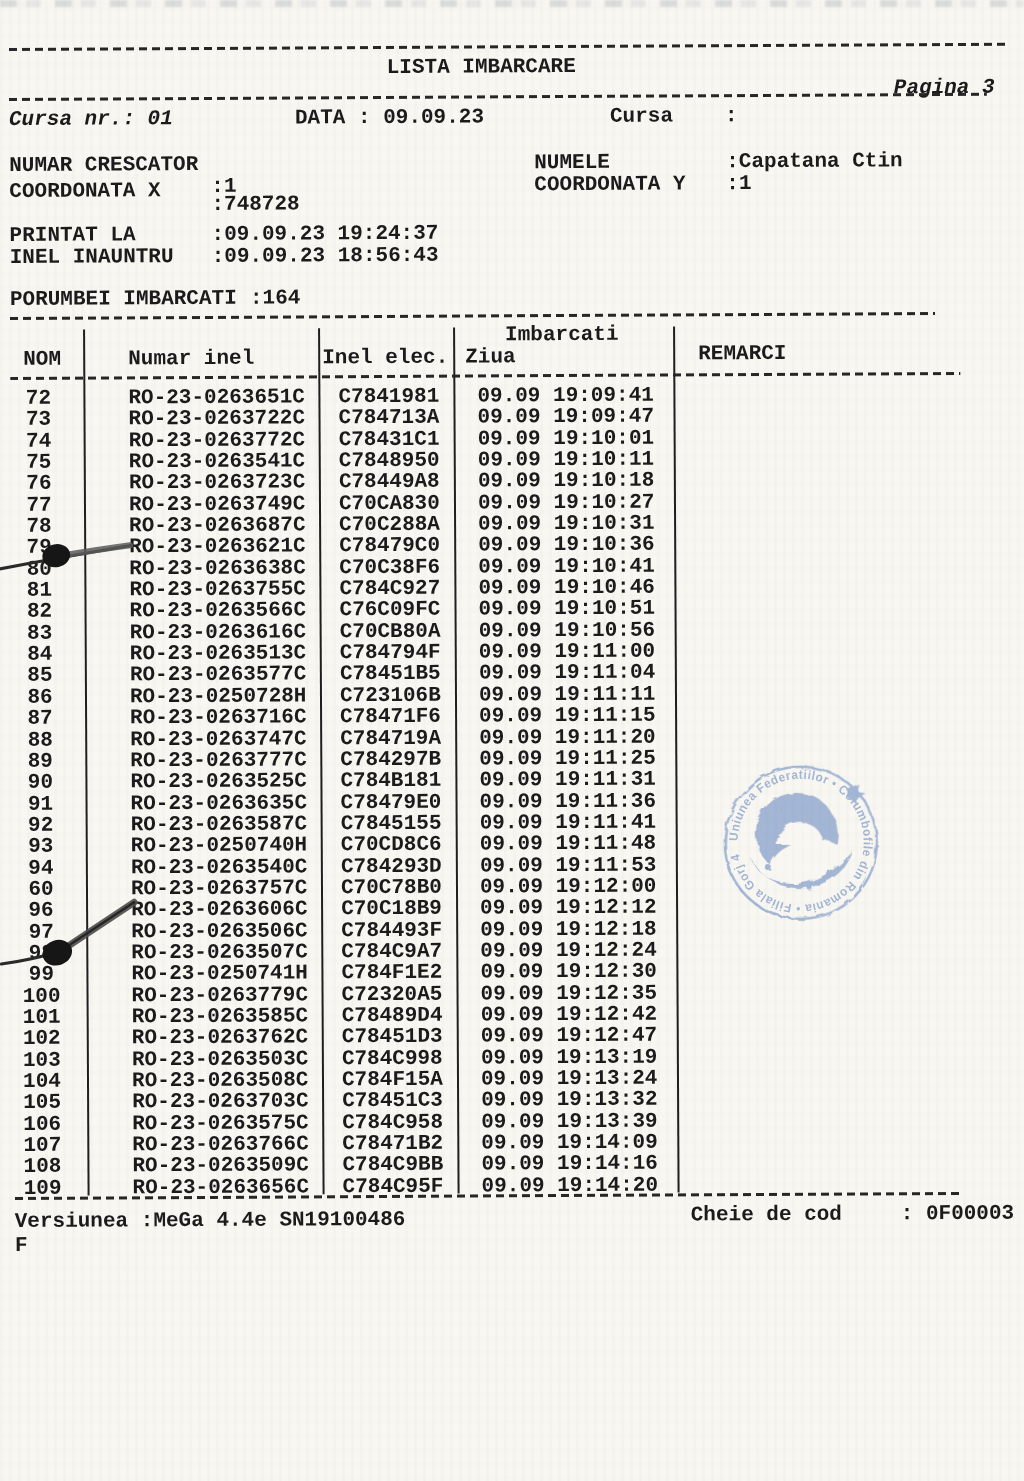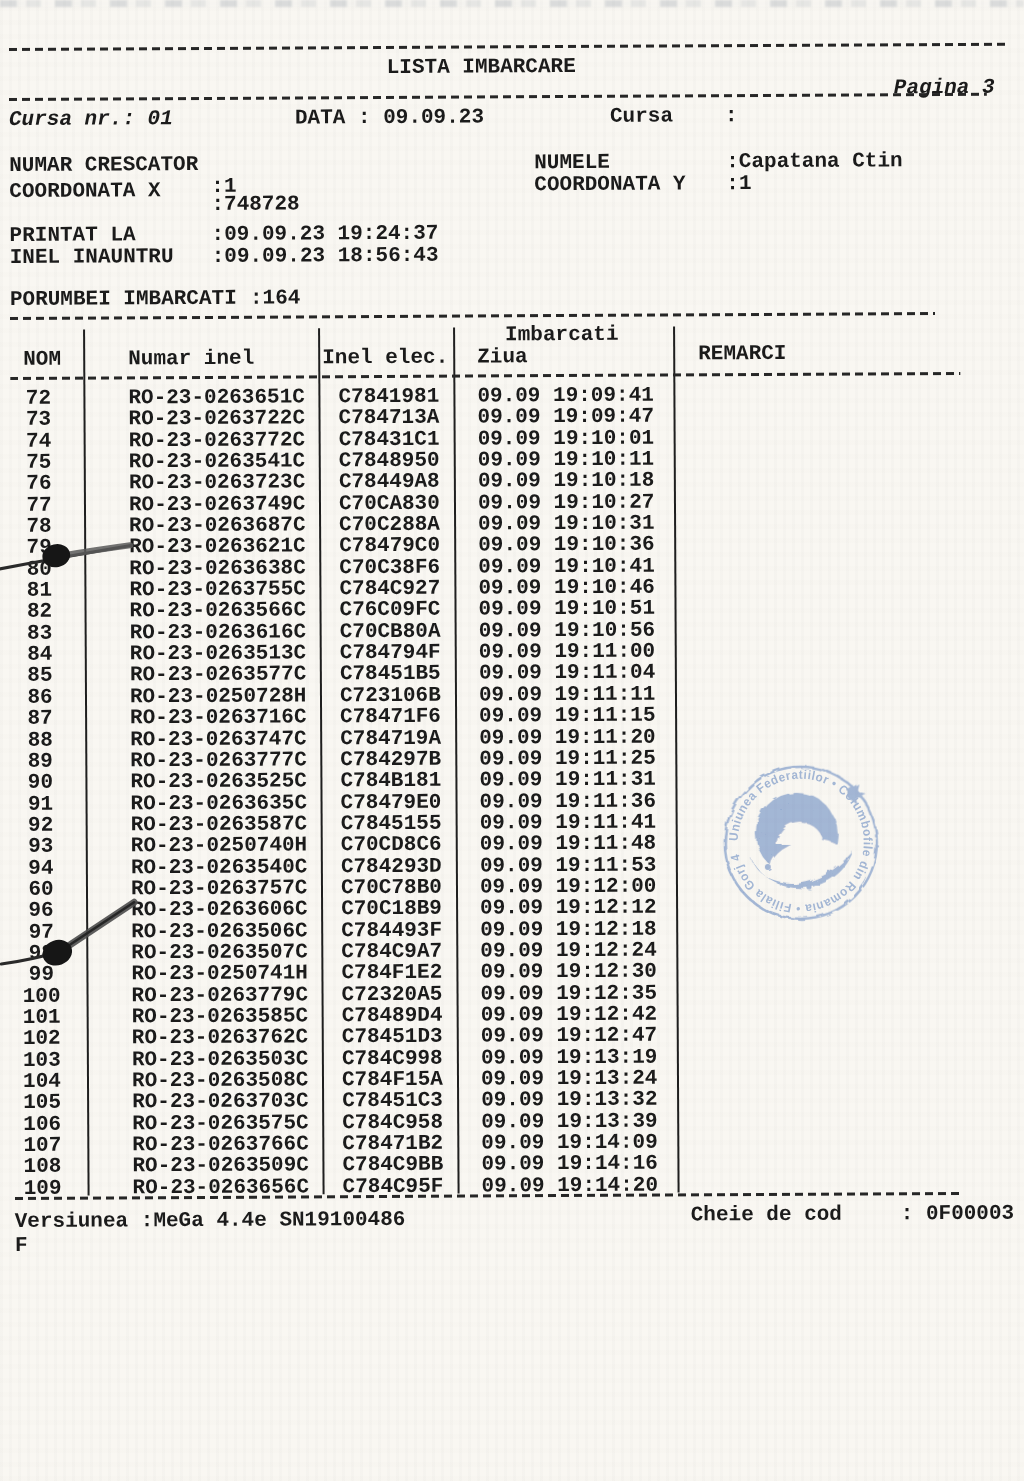--- a/index.html
+++ b/index.html
@@ -72,21 +72,21 @@
   <div class="dash" style="left:12px;top:317px;width:925px;"></div>
   <div class="vline" style="left:85px;"></div>
   <div class="vline" style="left:320px;"></div>
   <div class="vline" style="left:455px;"></div>
   <div class="vline" style="left:675px;"></div>
 
   <div class="t" style="left:507px;top:327px;">Imbarcati</div>
   <div class="t" style="left:25px;top:349px;">NOM</div>
   <div class="t" style="left:130px;top:349px;">Numar inel</div>
   <div class="t" style="left:324px;top:349px;">Inel elec.</div>
-  <div class="t" style="left:479px;top:349px;">Ziua</div>
+  <div class="t" style="left:467px;top:349px;">Ziua</div>
   <div class="t" style="left:700px;top:347px;">REMARCI</div>
 
   <div class="dash" style="left:12px;top:377px;width:950px;"></div>
 
   <div id="rows">
       <div class="trow"><span class="c-nom">72</span><span class="c-inel">RO-23-0263651C</span><span class="c-elec">C7841981</span><span class="c-ziua">09.09 19:09:41</span></div>
       <div class="trow"><span class="c-nom">73</span><span class="c-inel">RO-23-0263722C</span><span class="c-elec">C784713A</span><span class="c-ziua">09.09 19:09:47</span></div>
       <div class="trow"><span class="c-nom">74</span><span class="c-inel">RO-23-0263772C</span><span class="c-elec">C78431C1</span><span class="c-ziua">09.09 19:10:01</span></div>
       <div class="trow"><span class="c-nom">75</span><span class="c-inel">RO-23-0263541C</span><span class="c-elec">C7848950</span><span class="c-ziua">09.09 19:10:11</span></div>
       <div class="trow"><span class="c-nom">76</span><span class="c-inel">RO-23-0263723C</span><span class="c-elec">C78449A8</span><span class="c-ziua">09.09 19:10:18</span></div>

